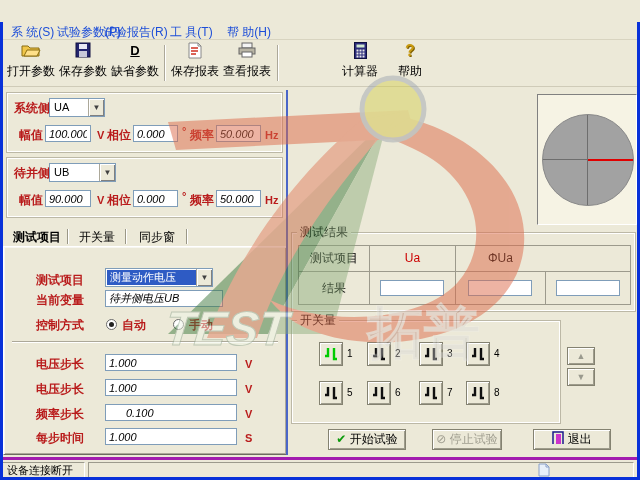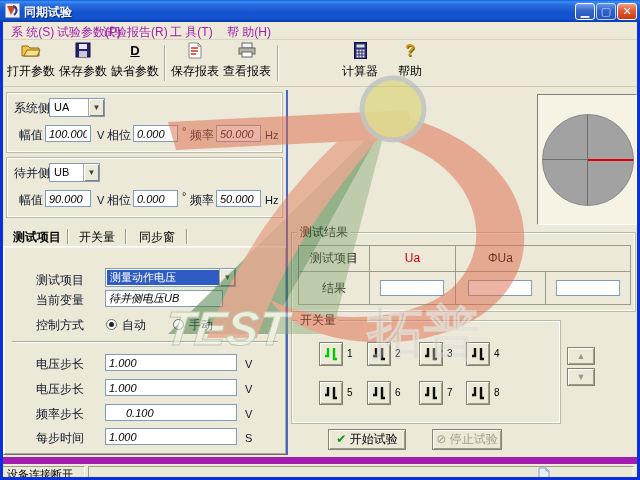--- a/index.html
+++ b/index.html
@@ -1,36 +1,36 @@
 <!DOCTYPE html>
 <html><head>
 <meta charset="utf-8">
 <style>
   html,body{margin:0;padding:0;background:#d4d0c8;}
   *{box-sizing:border-box;}
   #win{position:relative;width:640px;height:480px;background:#ece9d8;
        font-family:"Liberation Sans","DejaVu Sans",sans-serif;font-size:12px;
        overflow:hidden;user-select:none;}
   .abs{position:absolute;}
-  .lbl{position:absolute;white-space:nowrap;color:#0f172a;font-size:12px;line-height:14px;}
+  .lbl{position:absolute;white-space:nowrap;color:#b91c1c;font-size:12px;line-height:14px;font-weight:bold;}
   .sm{font-size:11px;}
   
   .frame{background:#0831d9;}
   
   #titlebar{left:0;top:0;width:640px;height:22px;
     background:linear-gradient(180deg,#0a60e8 0%,#3e8df2 8%,#2a6fe0 20%,#1453cf 55%,#1453cf 85%,#0a3aa8 100%);}
   #title-text{position:absolute;left:24px;top:4px;color:#fff;font-weight:bold;font-size:12px;
     text-shadow:1px 1px 1px #0a2a7a;}
   .caption-btn{position:absolute;top:3px;width:20px;height:17px;border-radius:3px;
     border:1px solid #fff;color:#fff;font-size:11px;line-height:15px;text-align:center;
     background:linear-gradient(180deg,#7aa0e8,#3565c8 45%,#2a56b8);}
   .caption-close{background:linear-gradient(180deg,#f0a080,#e25a34 45%,#c83a10);}
   
   #menubar{left:0;top:22px;width:640px;height:18px;background:#ece9d8;border-bottom:1px solid #d8d4c0;}
-  .menu-item{position:absolute;top:2px;height:15px;padding:0 3px;color:#a21caf;}
+  .menu-item{position:absolute;top:2px;height:15px;padding:0 3px;color:#1d4ed8;}
   #toolbar{left:0;top:40px;width:640px;height:47px;background:#ece9d8;border-bottom:1px solid #cfcbb8;}
   .tbtn{position:absolute;top:2px;height:42px;text-align:center;color:#000;}
   .tbtn .ticon{display:block;height:20px;margin:0 auto;}
   .tbtn .tlabel{display:block;font-size:12px;line-height:14px;margin-top:2px;white-space:nowrap;}
   .tsep{position:absolute;top:5px;width:2px;height:36px;border-left:1px solid #aca899;border-right:1px solid #fff;}
   
   .gbox{position:absolute;border:1px solid #bcb8a6;box-shadow:1px 1px 0 #fff inset,-1px -1px 0 #fff inset;}
   .legend{position:absolute;background:#ece9d8;padding:0 3px;font-size:12px;line-height:13px;}
   
   .field{position:absolute;background:#fff;border:1px solid #7f9db9;font-family:"Liberation Sans",sans-serif;
@@ -63,40 +63,29 @@
   .rcell{position:absolute;border-left:1px solid #9c9a8c;border-top:1px solid #9c9a8c;
     text-align:center;font-size:12px;}
   
   #plot{background:#a8a8a8;}
   #gauge-panel{background:#f6f3e4;}
   .axis{position:absolute;background:#c6c6c6;}
   .scope-lbl{position:absolute;color:#1c1c1c;font-size:11px;white-space:nowrap;}
   
   #watermark{position:absolute;left:0;top:0;width:640px;height:480px;pointer-events:none;z-index:60;}
   
-  #statusbar{left:0;top:457px;width:640px;height:20px;background:#ece9d8;border-top:7px solid #a21caf;}
+  #statusbar{left:0;top:457px;width:640px;height:20px;background:#ece9d8;border-top:3px solid #a21caf;}
   .sb-panel{position:absolute;top:2px;height:16px;border:1px solid;border-color:#9c9a8c #fff #fff #9c9a8c;
     font-size:11px;line-height:14px;padding:0 4px;color:#000;}
 </style>
 </head>
 <body>
 
 <div id="win">
 
-  <div class="abs" id="titlebar">
-    <svg class="abs" style="left:5px;top:3px" width="15" height="15">
-      <rect x="0" y="0" width="15" height="15" fill="#f4f2ea" stroke="#3a56b0"></rect>
-      <path d="M2,3 h9 l-5,9 z" fill="#d04a2a"></path>
-      <path d="M8,3 c4,1 5,6 1,9" stroke="#2a3a9a" stroke-width="2" fill="none"></path>
-    </svg>
-    <span id="title-text">同期试验</span>
-    <div class="caption-btn" style="left:575px">▁</div>
-    <div class="caption-btn" style="left:596px;opacity:.75">▢</div>
-    <div class="caption-btn caption-close" style="left:617px">✕</div>
-  </div>
 
   <div class="abs" id="menubar">
     <span class="menu-item" style="left:8px">系 统(S)</span>
     <span class="menu-item" style="left:54px">试验参数(P)</span>
     <span class="menu-item" style="left:100px">试验报告(R)</span>
     <span class="menu-item" style="left:167px">工 具(T)</span>
     <span class="menu-item" style="left:224px">帮 助(H)</span>
   </div>
 
   <div class="abs" id="toolbar">
@@ -183,21 +172,21 @@
     <span class="lbl" style="left:100px;top:35px">相位</span>
     <input class="field" style="left: 126px; top: 32px; width: 45px; height: 17px;" value="0.000">
     <span class="lbl sm" style="left:175px;top:31px">°</span>
     <span class="lbl" style="left:183px;top:35px">频率</span>
     <input class="field" style="left: 209px; top: 32px; width: 45px; height: 17px;" value="50.000">
     <span class="lbl sm" style="left:258px;top:35px">Hz</span>
   </div>
 
   <div class="gbox" style="left:6px;top:157px;width:277px;height:61px">
     <span class="lbl" style="left:7px;top:8px">待并侧</span>
-    <div class="combo" style="left:42px;top:5px;width:51px;height:19px">
+    <div class="combo" style="left:42px;top:5px;width:67px;height:19px">
       <span class="ctext">UB</span>
       <span class="cbtn">▼</span>
     </div>
     <span class="lbl" style="left:12px;top:35px">幅值</span>
     <input class="field" style="left: 38px; top: 32px; width: 46px; height: 17px;" value="90.000">
     <span class="lbl sm" style="left:90px;top:35px">V</span>
     <span class="lbl" style="left:100px;top:35px">相位</span>
     <input class="field" style="left: 126px; top: 32px; width: 45px; height: 17px;" value="0.000">
     <span class="lbl sm" style="left:175px;top:31px">°</span>
     <span class="lbl" style="left:183px;top:35px">频率</span>
@@ -209,21 +198,21 @@
     <span class="tab" style="left:6px;font-weight:bold">测试项目</span>
     <span class="tabsep" style="left:64px"></span>
     <span class="tab" style="left:72px">开关量</span>
     <span class="tabsep" style="left:122px"></span>
     <span class="tab" style="left:132px">同步窗</span>
     <span class="tabsep" style="left:183px"></span>
   </div>
 
   <div class="panel-raised" style="left:3px;top:246px;width:284px;height:209px">
     <span class="lbl" style="left:32px;top:26px">测试项目</span>
-    <div class="combo" style="left:101px;top:21px;width:131px;height:19px">
+    <div class="combo" style="left:101px;top:21px;width:108px;height:19px">
       <span class="ctext sel">测量动作电压</span>
       <span class="cbtn">▼</span>
     </div>
     <span class="lbl" style="left:32px;top:46px">当前变量</span>
     <input class="field" style="left: 101px; top: 43px; width: 118px; height: 17px;" value="待并侧电压UB">
     <span class="lbl" style="left:32px;top:71px">控制方式</span>
     <span class="radio" style="left:102px;top:72px">
         <span class="dot"></span>
       </span>
     <span class="lbl" style="left:118px;top:71px">自动</span>
@@ -365,20 +354,27 @@
   <div class="btn3d" style="left:567px;top:368px;width:28px;height:18px;color:#9a9a8e;font-size:9px;line-height:16px">▼</div>
 
   <div class="btn3d" style="left:328px;top:429px;width:78px;height:21px;line-height:19px">
     <span style="color:#0a9a0a;font-weight:bold">✔</span>
     <span>开始试验</span>
   </div>
   <div class="btn3d disabled" style="left:432px;top:429px;width:70px;height:21px;line-height:19px">
     <span>⊘</span>
     <span>停止试验</span>
   </div>
+  <div class="btn3d" style="left:533px;top:429px;width:78px;height:21px;line-height:19px">
+    <svg width="12" height="14" style="vertical-align:-2px">
+        <path d="M1,13 V1 H11 V13" fill="none" stroke="#1a1a8c" stroke-width="1.5"></path>
+        <rect x="4" y="3" width="5" height="10" fill="#cc33cc"></rect>
+      </svg>
+    <span>退出</span>
+  </div>
 
   <div class="abs" id="statusbar">
     <div class="sb-panel" style="left:2px;width:83px">设备连接断开</div>
     <div class="sb-panel" style="left:88px;width:546px">
       <svg class="abs" style="left:448px;top:0" width="13" height="14">
           <path d="M2,1 h7 l3,3 v9 h-10 z" fill="#e8f0fa" stroke="#8aa0c8"></path>
           <path d="M9,1 v3 h3" fill="none" stroke="#8aa0c8"></path>
         </svg>
     </div>
   </div>

